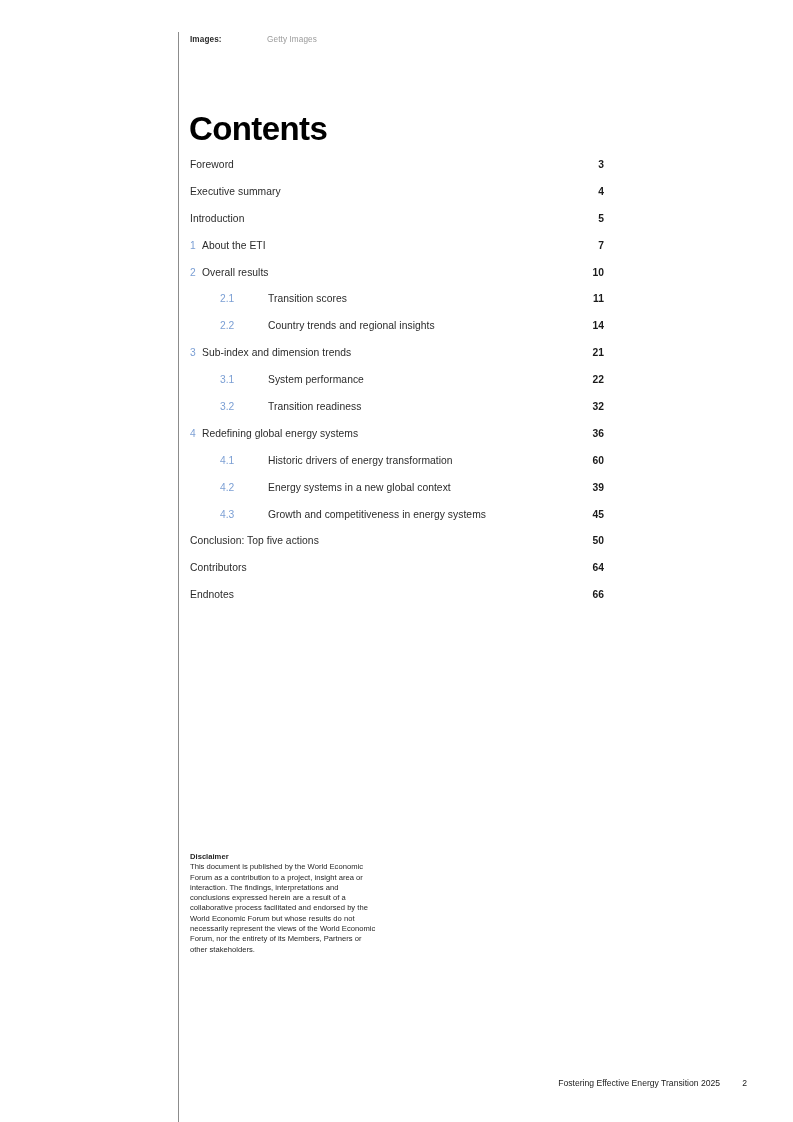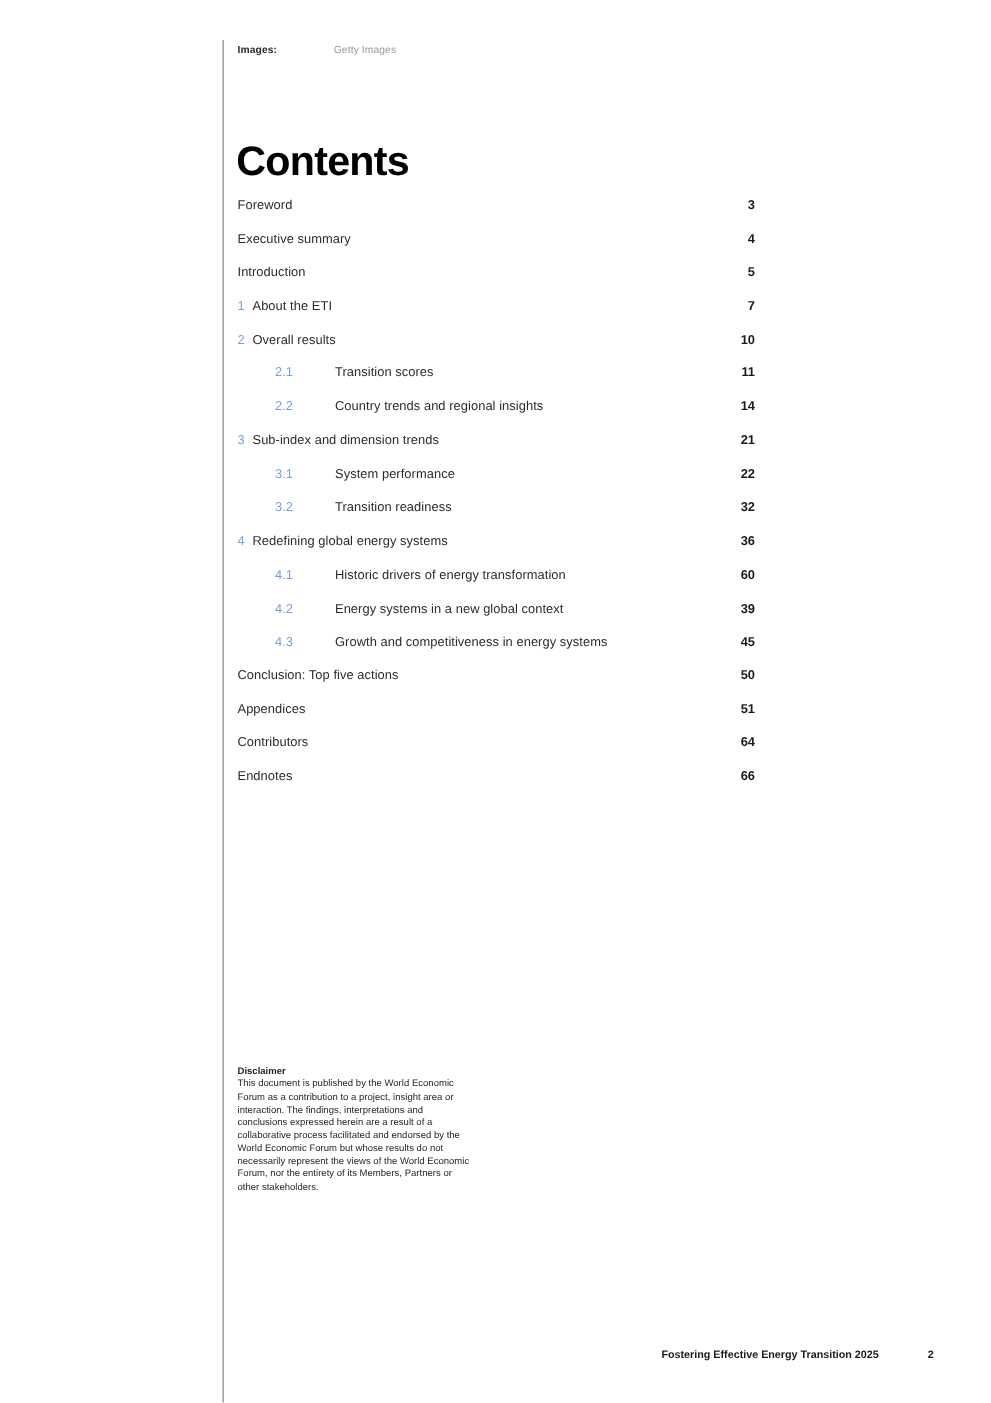--- a/index.html
+++ b/index.html
@@ -140,24 +140,24 @@
     margin-top: 8px;
   }
 
   
   #footer {
     position: absolute;
     right: 46px;
     bottom: 33px;
     display: flex;
     align-items: flex-start;
-    gap: 36px;
+    gap: 19px;
     font-size: 8.6px;
     line-height: 11px;
-    font-weight: bold;
+    font-weight: normal;
     color: #1a1a1a;
     white-space: nowrap;
   }
   #footer .footer-page {
     min-width: 8px;
     text-align: right;
   }
 </style>
 </head>
 <body>
@@ -239,24 +239,20 @@
       <div class="toc-row lvl2">
         <span class="toc-num">4.3</span>
         <span class="toc-label">Growth and competitiveness in energy systems</span>
         <span class="toc-page">45</span>
       </div>
       <div class="toc-row lvl0">
         <span class="toc-label">Conclusion: Top five actions</span>
         <span class="toc-page">50</span>
       </div>
       <div class="toc-row lvl0">
-        <span class="toc-label">Appendices</span>
-        <span class="toc-page">51</span>
-      </div>
-      <div class="toc-row lvl0">
         <span class="toc-label">Contributors</span>
         <span class="toc-page">64</span>
       </div>
       <div class="toc-row lvl0">
         <span class="toc-label">Endnotes</span>
         <span class="toc-page">66</span>
       </div>
     </div>
 
   <div id="disclaimer">

